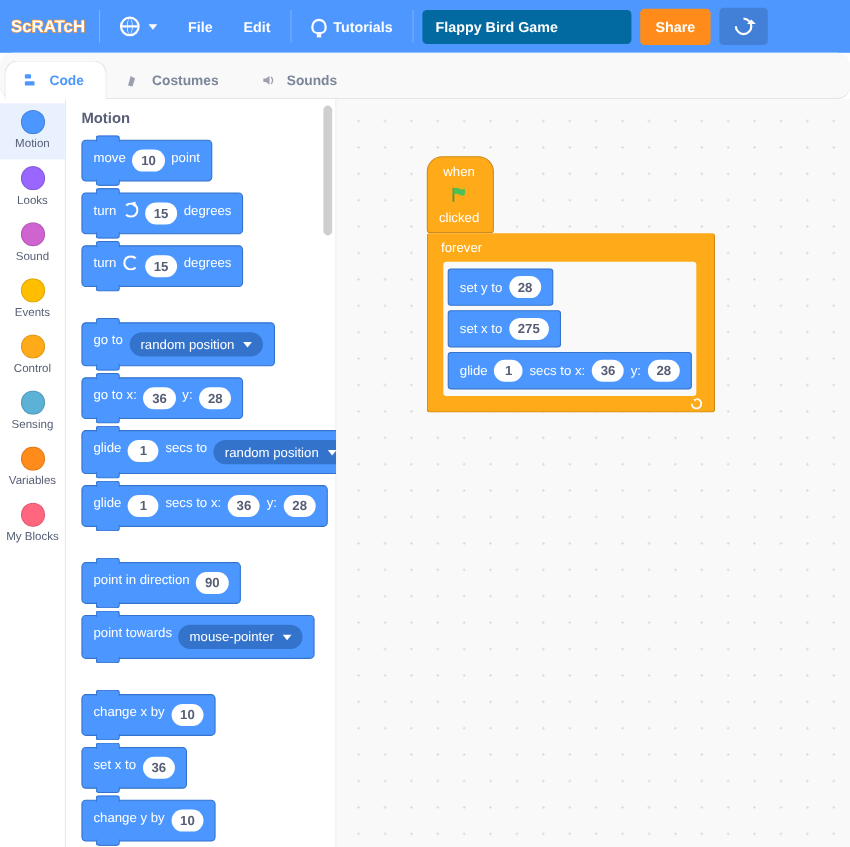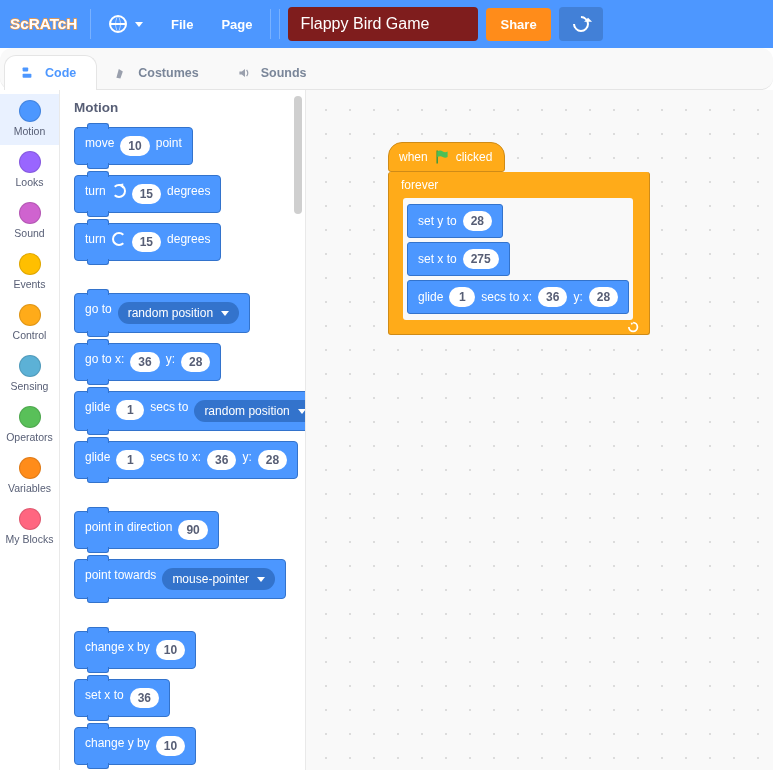--- a/index.html
+++ b/index.html
@@ -10,21 +10,21 @@
 .logo { width: 72px; height: 30px; display:flex; align-items:center; justify-content:center; }
 .logo svg { width: 72px; height: 26px; }
 .menu-div { width:1px; height:30px; background: rgba(255,255,255,0.25); }
 .menu-item { padding: 6px 10px; cursor: pointer; display:flex; align-items:center; gap:6px; white-space:nowrap; font-weight:600; }
 .globe { width:18px; height:18px; border:2px solid #fff; border-radius:50%; position:relative; }
 .globe::before { content:""; position:absolute; inset:0; border-left:2px solid #fff; border-right:2px solid #fff; border-radius:50%; transform: scaleX(0.4);}
 .globe::after { content:""; position:absolute; left:0; right:0; top:50%; height:2px; background:#fff; transform:translateY(-50%);}
 .caret-down { width:0; height:0; border-left:4px solid transparent; border-right:4px solid transparent; border-top:5px solid #fff; margin-left:2px;}
 .bulb { width:14px; height:14px; border:2px solid #fff; border-radius:50% 50% 40% 40%; position:relative;}
 .bulb::after{content:"";position:absolute;left:3px;right:3px;bottom:-5px;height:3px;background:#fff;}
-.proj-title { background:#7f1d1d; border:none; color:#fff; padding:8px 12px; border-radius:4px; width:190px; font-size:16px; font-weight:400;}
+.proj-title { background:#0369a1; border:none; color:#fff; padding:8px 12px; border-radius:4px; width:190px; font-size:13px; font-weight:700;}
 .proj-title::placeholder{color:rgba(255,255,255,0.7);}
 .btn-share { background:#ff8c1a; color:#fff; border:none; padding:9px 14px; border-radius:4px; font-weight:700; font-size:13px; cursor:pointer;}
 .btn-seepage { background:#4280d7; color:#fff; border:none; padding:9px 14px; border-radius:4px; font-weight:700; font-size:13px; cursor:pointer; display:flex; align-items:center; gap:8px;}
 .remix-icon{width:16px;height:16px;border:2px solid #fff;border-radius:50%;border-left-color:transparent;transform:rotate(45deg);position:relative;}
 .remix-icon::after{content:"";position:absolute;top:-4px;left:4px;width:0;height:0;border-left:4px solid transparent;border-right:4px solid transparent;border-bottom:4px solid #fff;transform:rotate(-45deg);}
 
 
 .tabrow { height:42px; background:#f9f9f9; display:flex; align-items:flex-end; padding:0 4px; border-bottom:1px solid #e5e5e5;border-radius:12px; }
 .tab { padding:9px 20px 9px 16px; color:#7a8699; font-size:12.5px; font-weight:600; display:flex; align-items:center; gap:8px; cursor:pointer; border-radius:12px 12px 0 0; border:1px solid transparent; border-bottom:none; position:relative; top:1px;}
 .tab.active { background:#fff; color:#4d97ff; border-color:#e5e5e5; }
@@ -55,21 +55,21 @@
 .gap { height:22px; }
 .rot-cw, .rot-ccw { width:14px; height:14px; border:2px solid #fff; border-radius:50%; border-left-color:transparent; position:relative; display:inline-block;}
 .rot-cw::after{content:"";position:absolute;top:-3px;right:-1px;width:0;height:0;border-left:3px solid transparent;border-right:3px solid transparent;border-bottom:4px solid #fff;transform:rotate(40deg);}
 .rot-ccw{transform:scaleX(-1);}
 
 
 .canvas { flex:1; background:#f9f9f9; background-image: radial-gradient(#dcdcdc 1px, transparent 1px); background-size: 24px 24px; background-position: 8px 8px; position:relative;}
 
 
 .script { position:absolute; left:82px; top:52px; font-size:12px; color:#fff;}
-.hat { background:#ffab19; border:1px solid #cf8b17; border-radius:14px 14px 3px 3px; padding:6px 12px 6px 10px; display:flex; align-items:center; gap:6px; width:fit-content;}
+.hat { background:#ffab19; border:1px solid #cf8b17; border-radius:14px 14px 3px 3px; padding:6px 12px 6px 10px; display:flex; align-items:center; gap:6px; width:fit-content;flex-direction:column;}
 .flag-icon{width:16px;height:16px;}
 .forever-blk { background:#ffab19; border:1px solid #cf8b17; border-top:none; border-radius:3px; width:fit-content; min-width:120px;}
 .forever-top{ padding:6px 50px 6px 12px; }
 .forever-body{ background:#f9f9f9; margin:0 16px 0 14px; border-radius:3px; padding:6px 4px 6px 4px;}
 .forever-bottom{ height:14px; position:relative;}
 .forever-bottom .loop-arrow{position:absolute; right:8px; top:1px; width:14px;height:12px;}
 .sblk { background:#4c97ff; border:1px solid #3373cc; border-radius:3px; padding:6px 10px; margin-bottom:4px; display:flex; align-items:center; gap:6px; width:fit-content;}
 .sblk:last-child{margin-bottom:0;}
 .sblk .pill{ background:#fff; color:#575e75; border-radius:20px; min-width:26px; text-align:center; padding:3px 8px; font-weight:600; font-size:12px;}
 
@@ -82,22 +82,26 @@
     <svg viewBox="0 0 80 28">
         <text x="0" y="20" font-family="Arial Black, Arial" font-size="17" font-weight="900" fill="#fff" stroke="#ff9933" stroke-width="1.4" paint-order="stroke">ScRATcH</text>
       </svg>
   </div>
   <div class="menu-div"></div>
   <div class="menu-item">
     <span class="globe"></span>
     <span class="caret-down"></span>
   </div>
   <div class="menu-item">File</div>
-  <div class="menu-item">Page</div>
+  <div class="menu-item">Edit</div>
   <div class="menu-div"></div>
+  <div class="menu-item">
+    <span class="bulb"></span>
+    <span>Tutorials</span>
+  </div>
   <div class="menu-div"></div>
   <input class="proj-title" value="Flappy Bird Game" style="">
   <button class="btn-share">Share</button>
   <button class="btn-seepage">
     <span class="remix-icon"></span>
   </button>
 </div>
 
 <div class="tabrow">
   <div class="tab active">
@@ -141,24 +145,20 @@
         <span class="cat-dot" style="background:#ffbf00"></span>
         <span>Events</span>
       </div>
     <div class="cat">
         <span class="cat-dot" style="background:#ffab19"></span>
         <span>Control</span>
       </div>
     <div class="cat">
         <span class="cat-dot" style="background:#5cb1d6"></span>
         <span>Sensing</span>
-      </div>
-    <div class="cat">
-        <span class="cat-dot" style="background:#59c059"></span>
-        <span>Operators</span>
       </div>
     <div class="cat">
         <span class="cat-dot" style="background:#ff8c1a"></span>
         <span>Variables</span>
       </div>
     <div class="cat">
         <span class="cat-dot" style="background:#ff6680"></span>
         <span>My Blocks</span>
       </div>
   </div>

